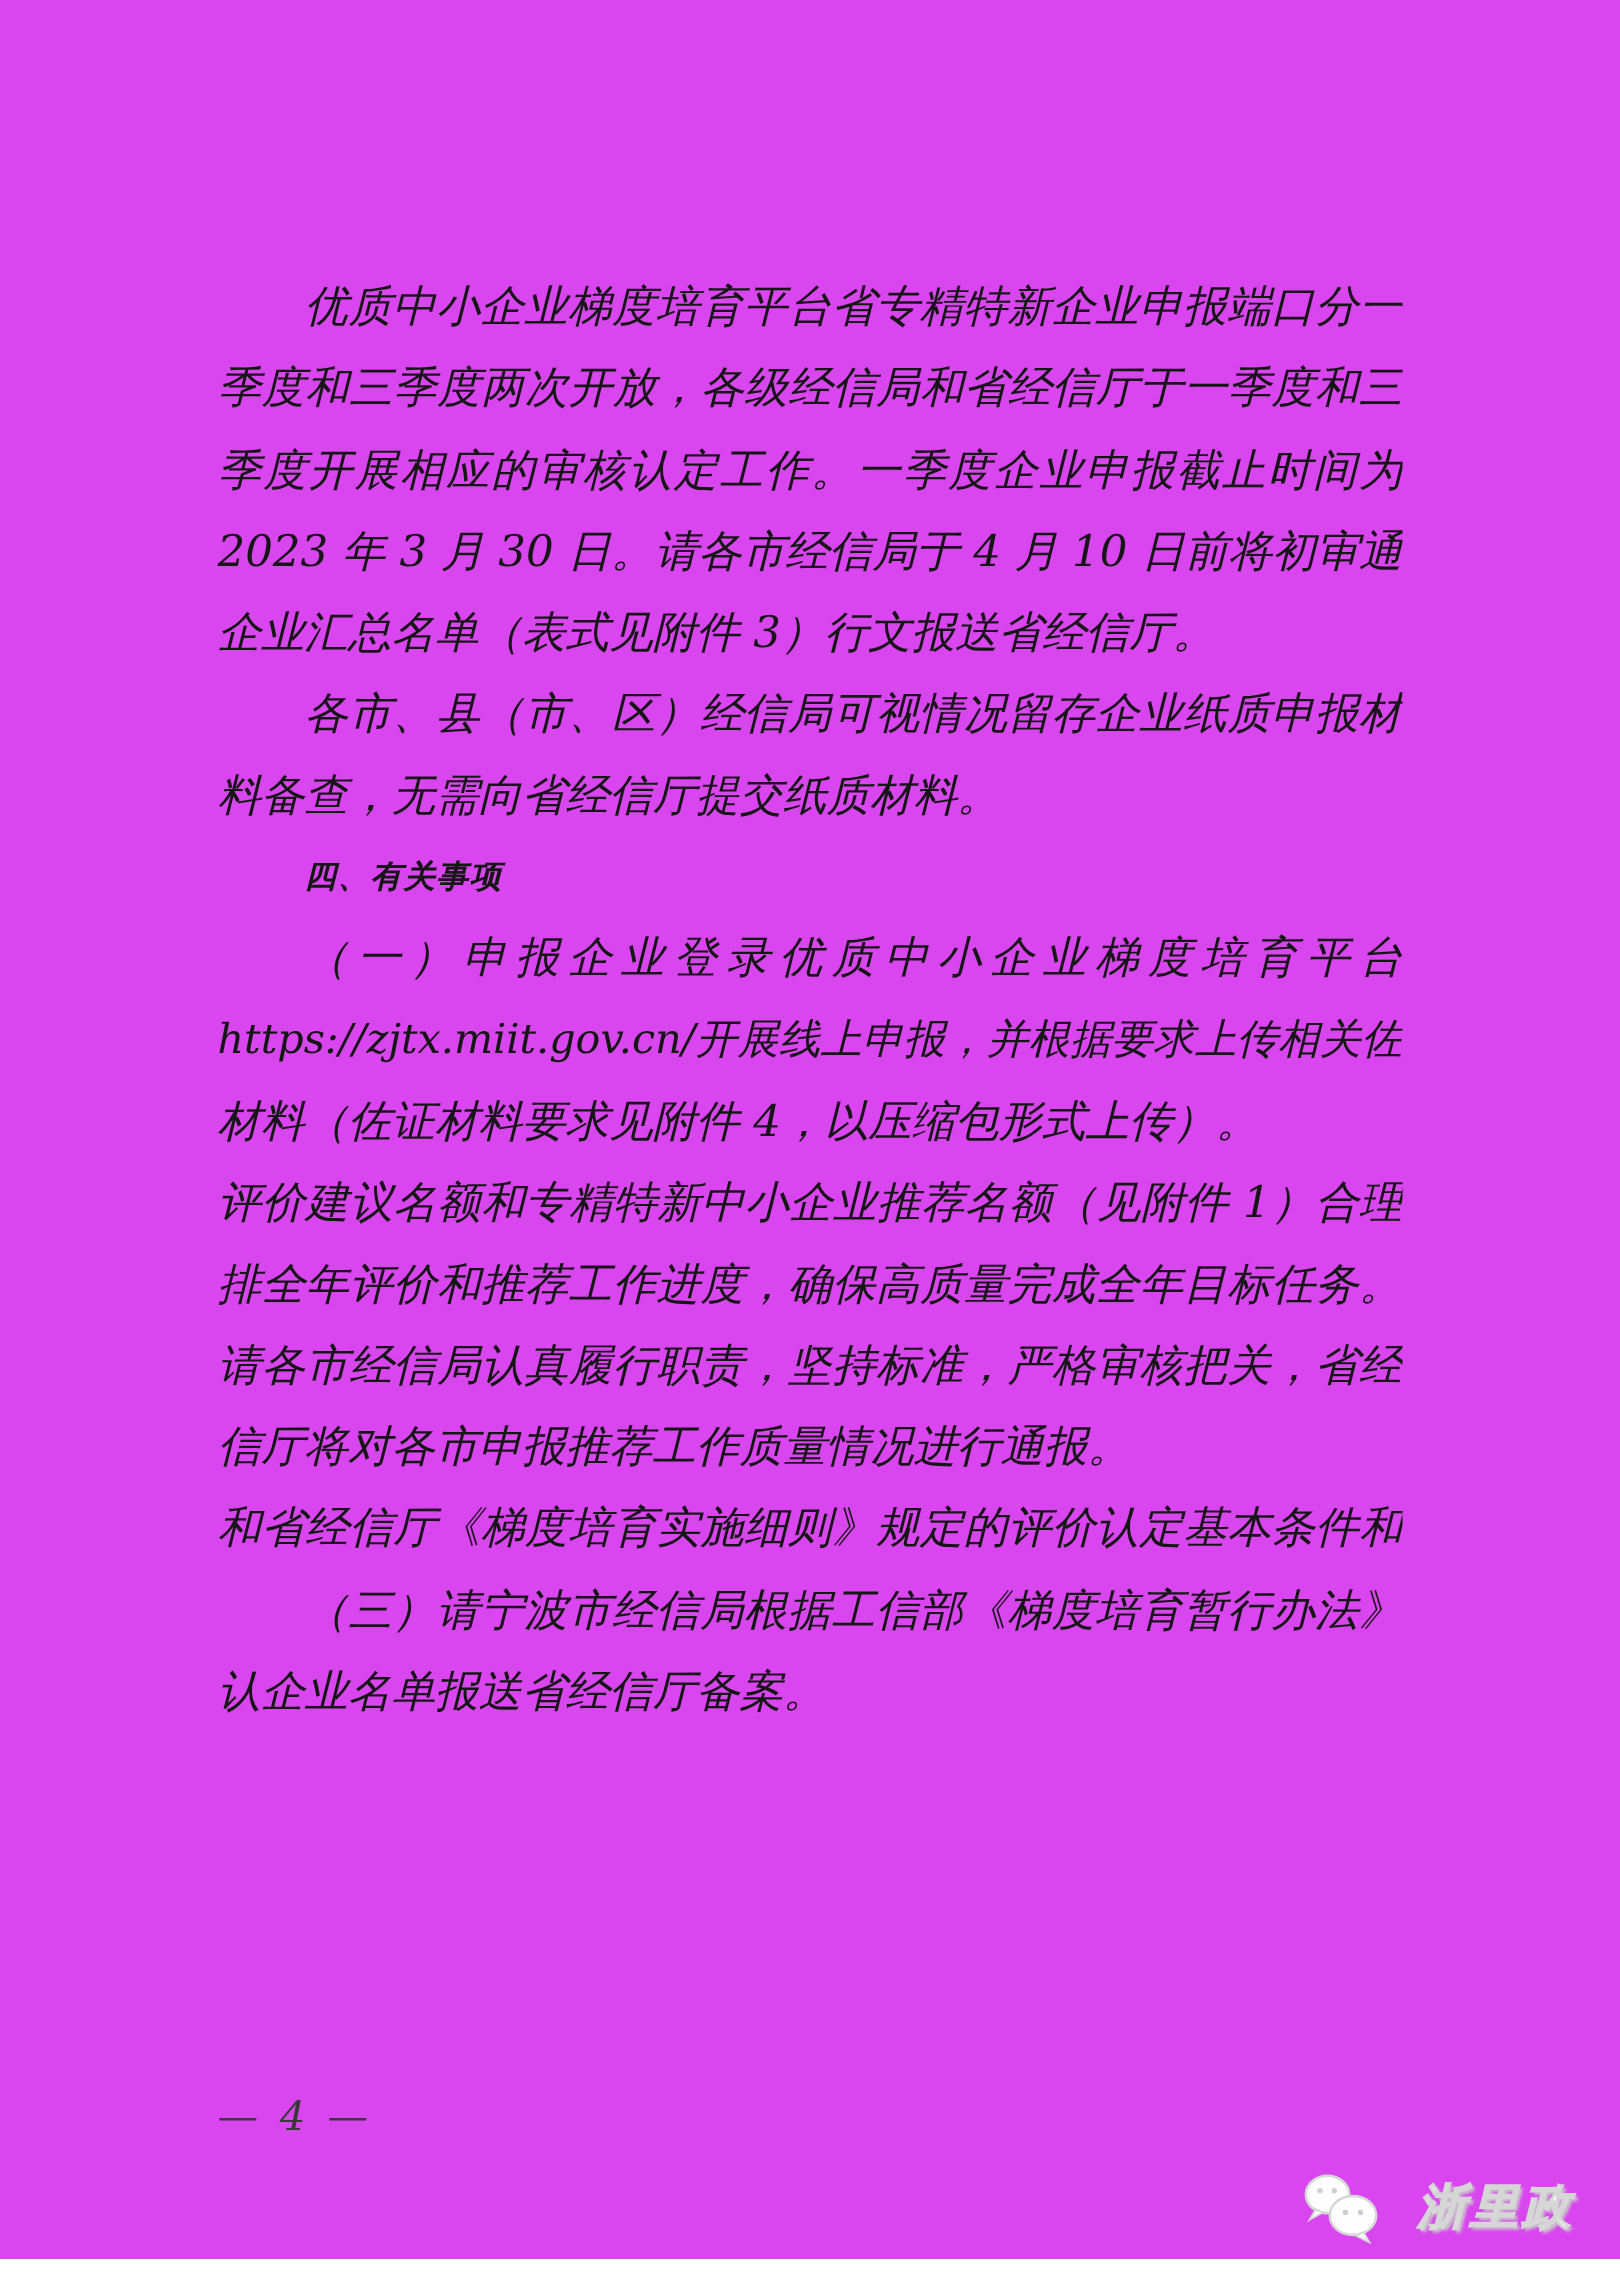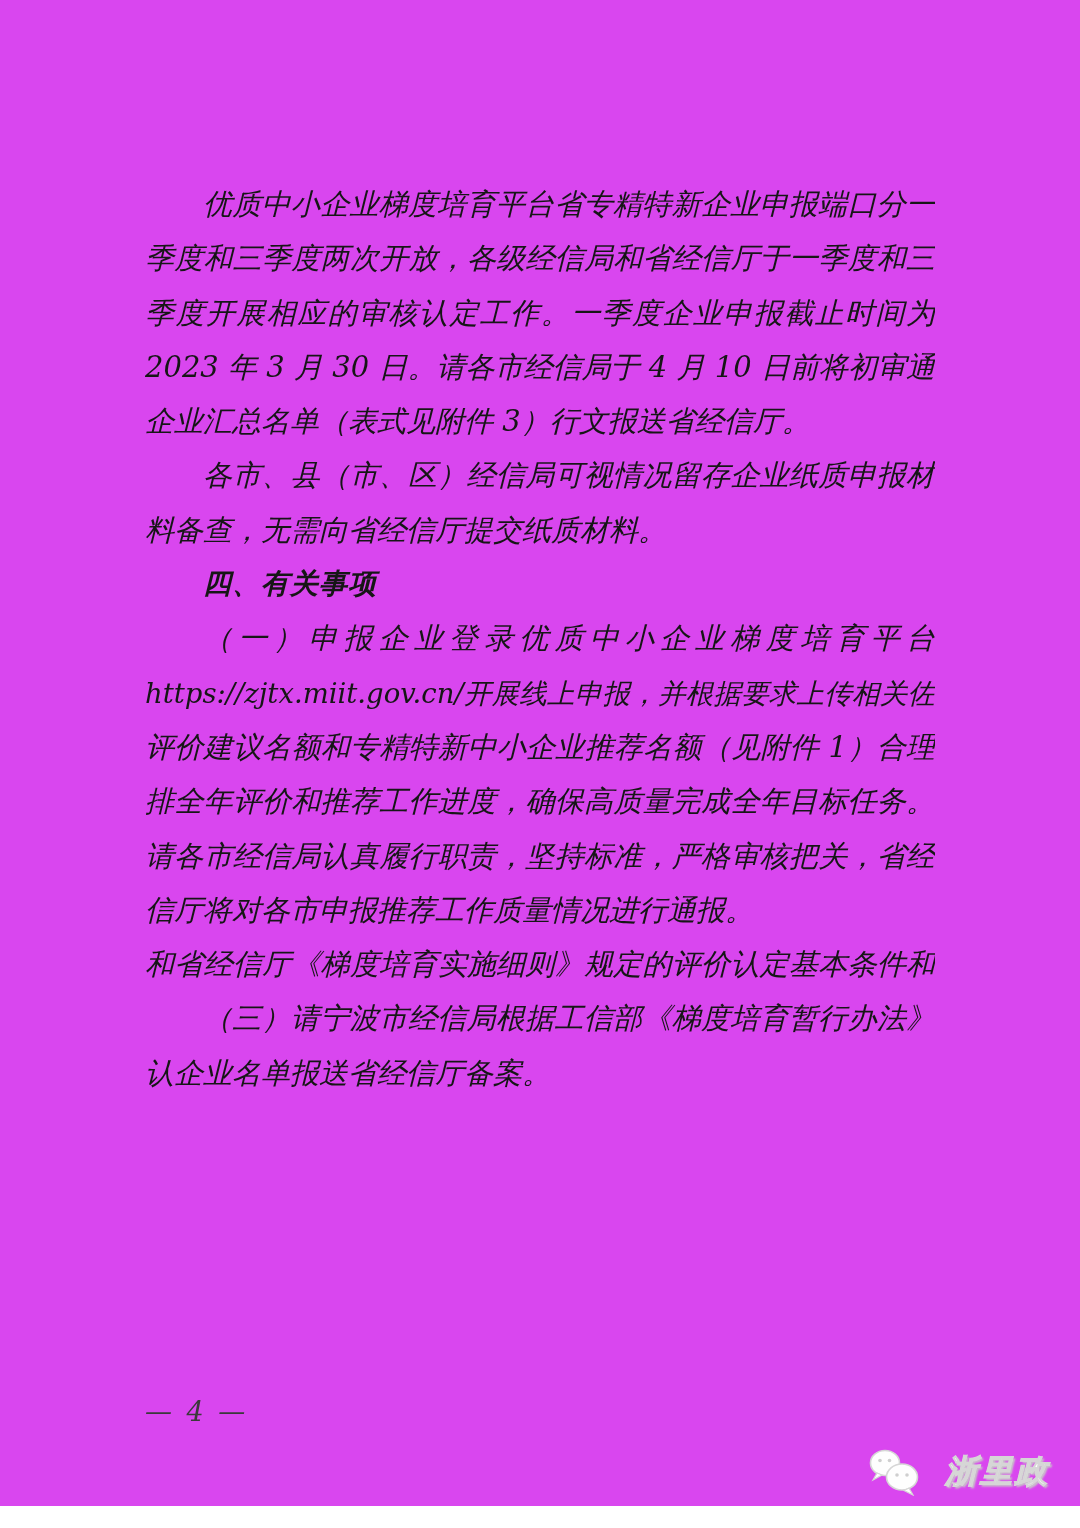--- a/index.html
+++ b/index.html
@@ -35,21 +35,21 @@
     white-space: normal;
     text-align: justify;
     text-align-last: justify;
     text-justify: inter-character;
   }
   .end { text-align: left; }
   .indent { text-indent: 58px; }
   .heading {
     font-family: "DejaVu Sans", "Liberation Sans", sans-serif;
     font-weight: 700;
-    font-size: 28px;
+    font-size: 21px;
     letter-spacing: 1px;
   }
   .spread {
     white-space: normal;
     text-align: justify;
     text-align-last: justify;
     text-justify: inter-character;
   }
   .spaced { letter-spacing: 2.5px; }
   .url-line { font-size: 27.5px; }
@@ -89,20 +89,21 @@
     <div class="ln fill indent">优质中小企业梯度培育平台省专精特新企业申报端口分一</div>
     <div class="ln fill">季度和三季度两次开放，各级经信局和省经信厅于一季度和三</div>
     <div class="ln fill">季度开展相应的审核认定工作。一季度企业申报截止时间为</div>
     <div class="ln fill">2023 年 3 月 30 日。请各市经信局于 4 月 10 日前将初审通过的</div>
     <div class="ln end">企业汇总名单（表式见附件 3）行文报送省经信厅。</div>
     <div class="ln fill indent">各市、县（市、区）经信局可视情况留存企业纸质申报材</div>
     <div class="ln end">料备查，无需向省经信厅提交纸质材料。</div>
     <div class="ln heading indent">四、有关事项</div>
     <div class="ln spread indent">（一）申报企业登录优质中小企业梯度培育平台</div>
     <div class="ln fill url-line">https://zjtx.miit.gov.cn/开展线上申报，并根据要求上传相关佐证</div>
+    <div class="ln end">材料（佐证材料要求见附件 4，以压缩包形式上传）。</div>
     <div class="ln fill">评价建议名额和专精特新中小企业推荐名额（见附件 1）合理安</div>
     <div class="ln fill">排全年评价和推荐工作进度，确保高质量完成全年目标任务。</div>
     <div class="ln fill">请各市经信局认真履行职责，坚持标准，严格审核把关，省经</div>
     <div class="ln end">信厅将对各市申报推荐工作质量情况进行通报。</div>
     <div class="ln fill">和省经信厅《梯度培育实施细则》规定的评价认定基本条件和</div>
     <div class="ln fill indent">（三）请宁波市经信局根据工信部《梯度培育暂行办法》</div>
     <div class="ln end">认企业名单报送省经信厅备案。</div>
   </div>
 
   <div class="pagenum">— 4 —</div>

